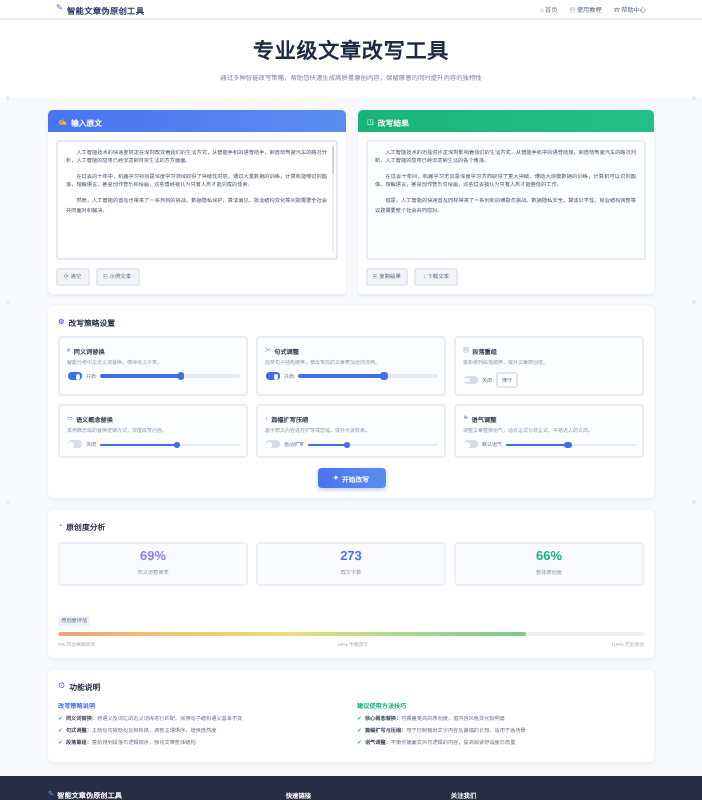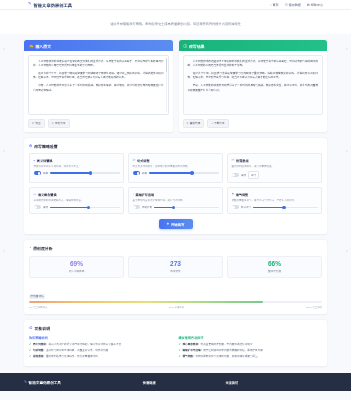--- a/index.html
+++ b/index.html
@@ -210,20 +210,21 @@
       <span>使用教程</span>
     </span>
     <span class="nav-link">
       <span class="nav-dot">☎</span>
       <span>帮助中心</span>
     </span>
   </div>
 </div>
 
 <div class="hero">
+  <div class="hero-title">专业级文章改写工具</div>
   <div class="hero-sub">通过多种智能改写策略，帮助您快速生成高质量原创内容，保留原意的同时提升内容的独特性</div>
 </div>
 
 <div class="page">
 
   <div class="editor-row">
 
     <div class="panel">
       <div class="panel-head blue">
         <span class="panel-head-icon">✍</span>

